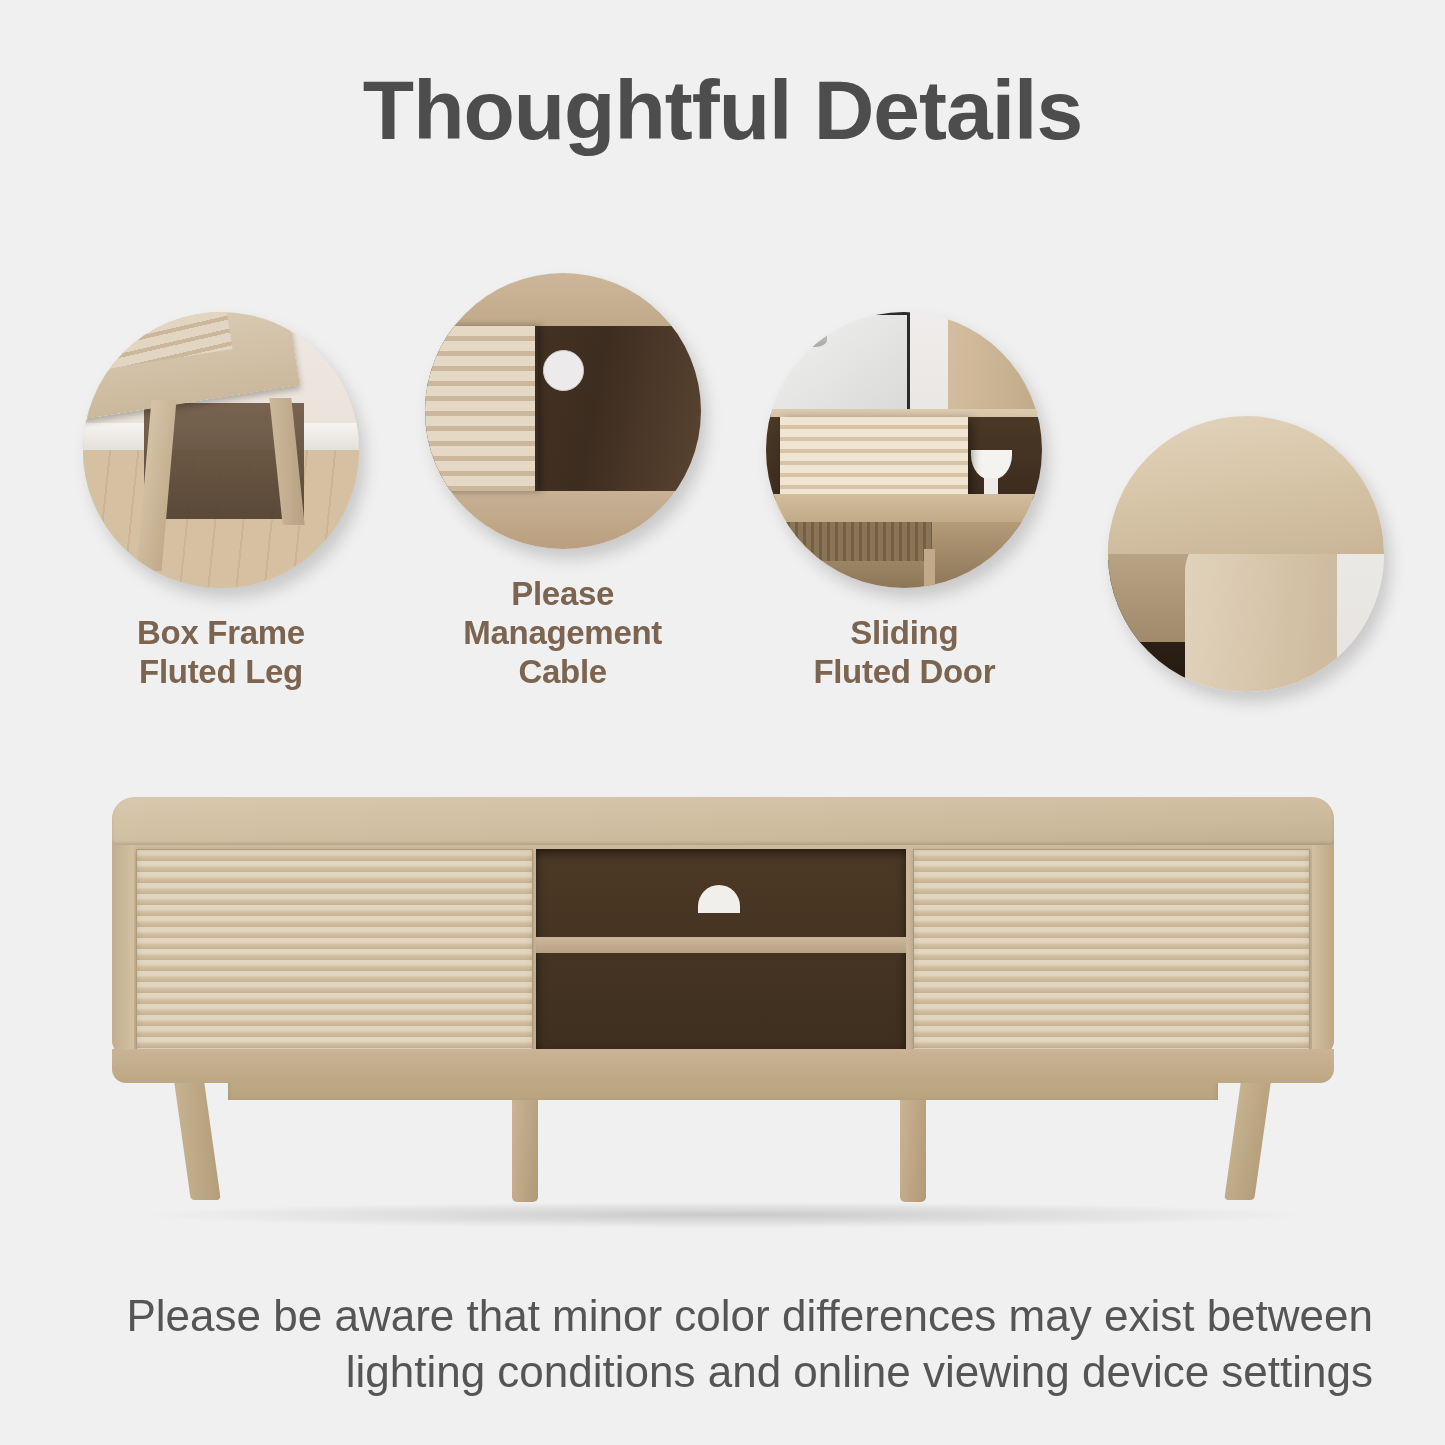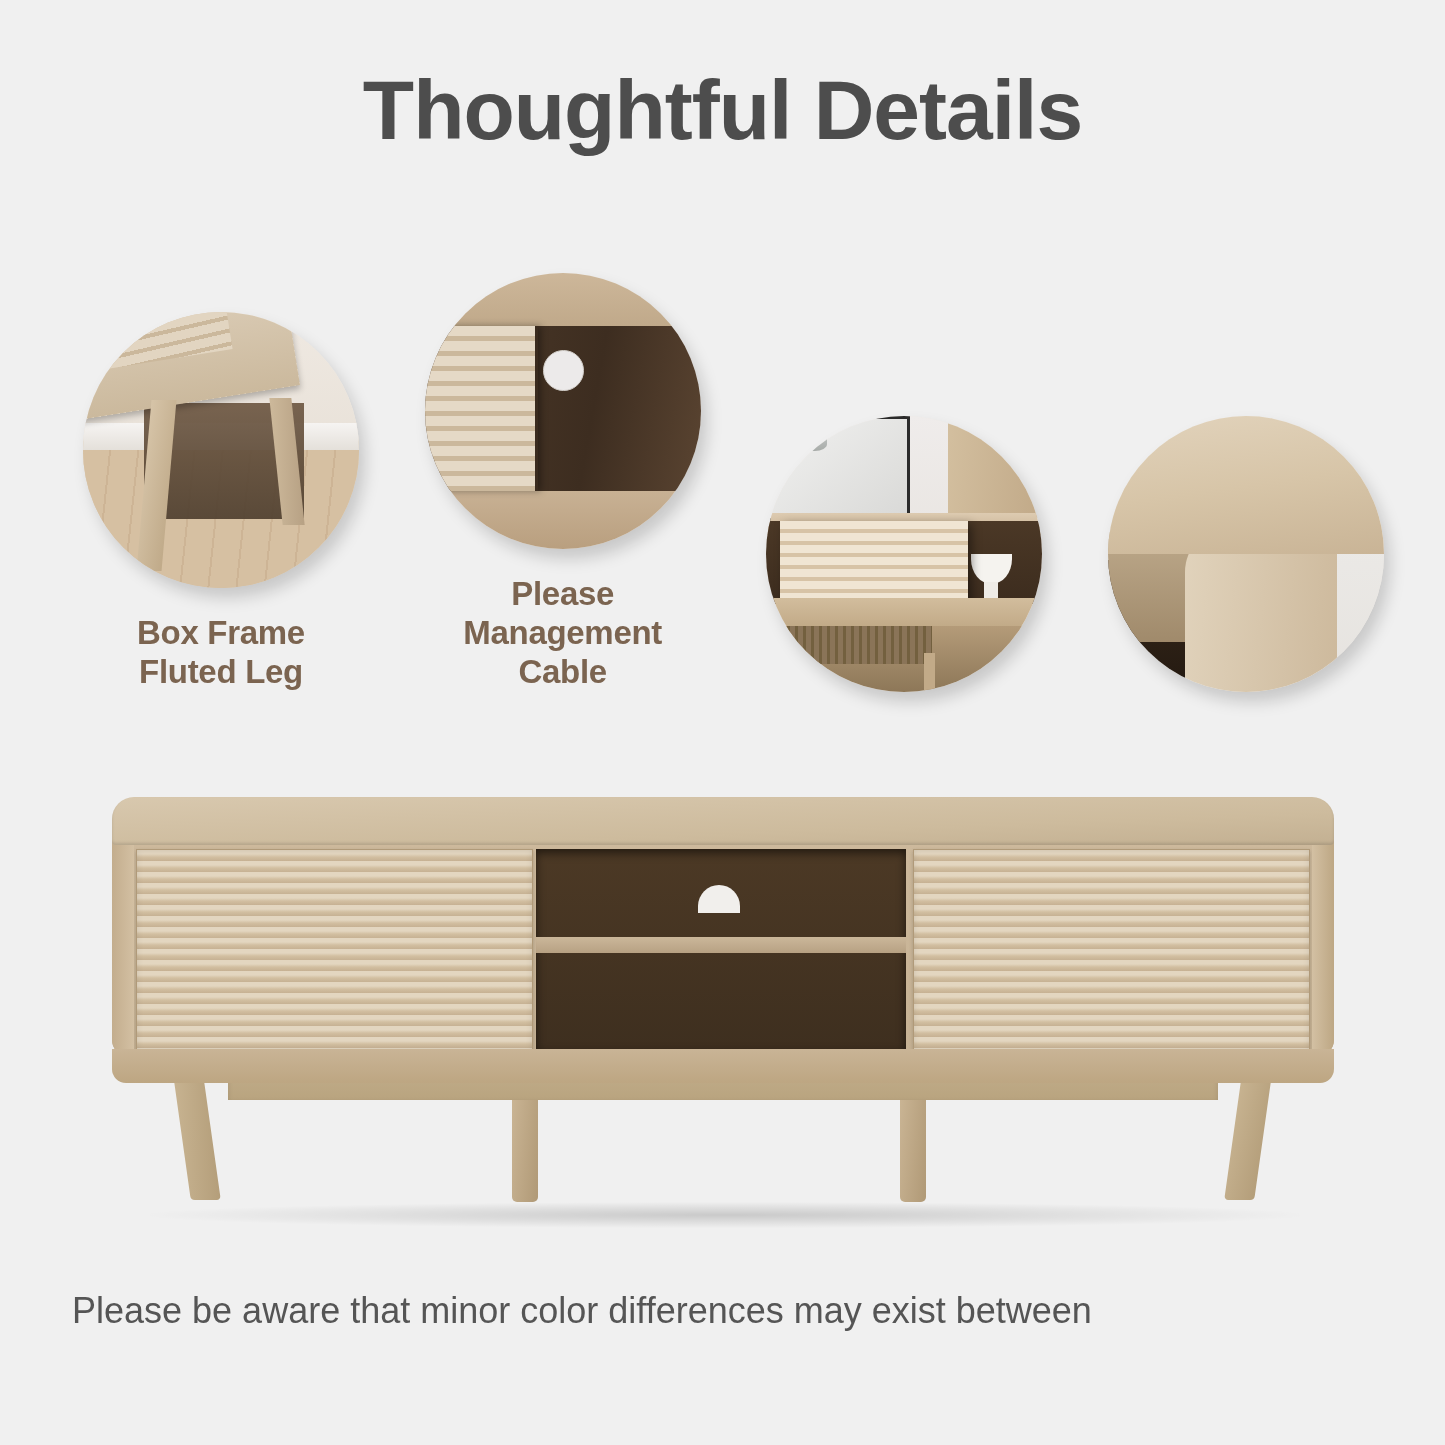--- a/index.html
+++ b/index.html
@@ -169,22 +169,22 @@
   .leg-out-r{right:178px;top:268px;width:30px;height:182px;
     transform:skewX(-8deg);border-radius:0 0 4px 4px;}
   .leg-mid{top:300px;width:26px;height:152px;border-radius:5px;
     background:linear-gradient(96deg,#cdb898,#b09976);}
   .leg-mid-l{left:512px;}
   .leg-mid-r{left:900px;}
 
   
   .disclaimer{
     position:absolute;left:72px;top:1288px;width:1301px;
-    text-align:left;
-    font-size:36px;line-height:1.28;
+    text-align:right;
+    font-size:44px;line-height:1.28;
     color:#555555;
   }
 </style>
 </head>
 <body>
 
 <div class="page">
 
   <div class="title">Thoughtful Details</div>
 
@@ -239,20 +239,24 @@
           <div class="c3-cav"></div>
           <div class="c3-bowl"></div>
           <div class="c3-bowlfoot"></div>
           <div class="c3-door"></div>
           <div class="c3-base"></div>
           <div class="c3-low"></div>
           <div class="c3-lowflute"></div>
           <div class="c3-leg"></div>
         </div>
       </div>
+      <div class="flabel">
+        <div>Sliding</div>
+        <div>Fluted Door</div>
+      </div>
     </div>
 
     <div class="feature">
       <div class="circle">
         <div class="inner">
           <div class="c4-bg"></div>
           <div class="c4-cav"></div>
           <div class="c4-sideb"></div>
           <div class="c4-front"></div>
           <div class="c4-top"></div>
@@ -280,15 +284,16 @@
       <div class="door door-r"></div>
       <div class="cab-edgeL"></div>
       <div class="cab-edgeR"></div>
       <div class="cab-apronfront"></div>
       <div class="cab-top"></div>
     </div>
   </div>
 
   <div class="disclaimer">
     <div>Please be aware that minor color differences may exist between</div>
+    <div>lighting conditions and online viewing device settings</div>
   </div>
 
 </div>
 
 </body></html>

